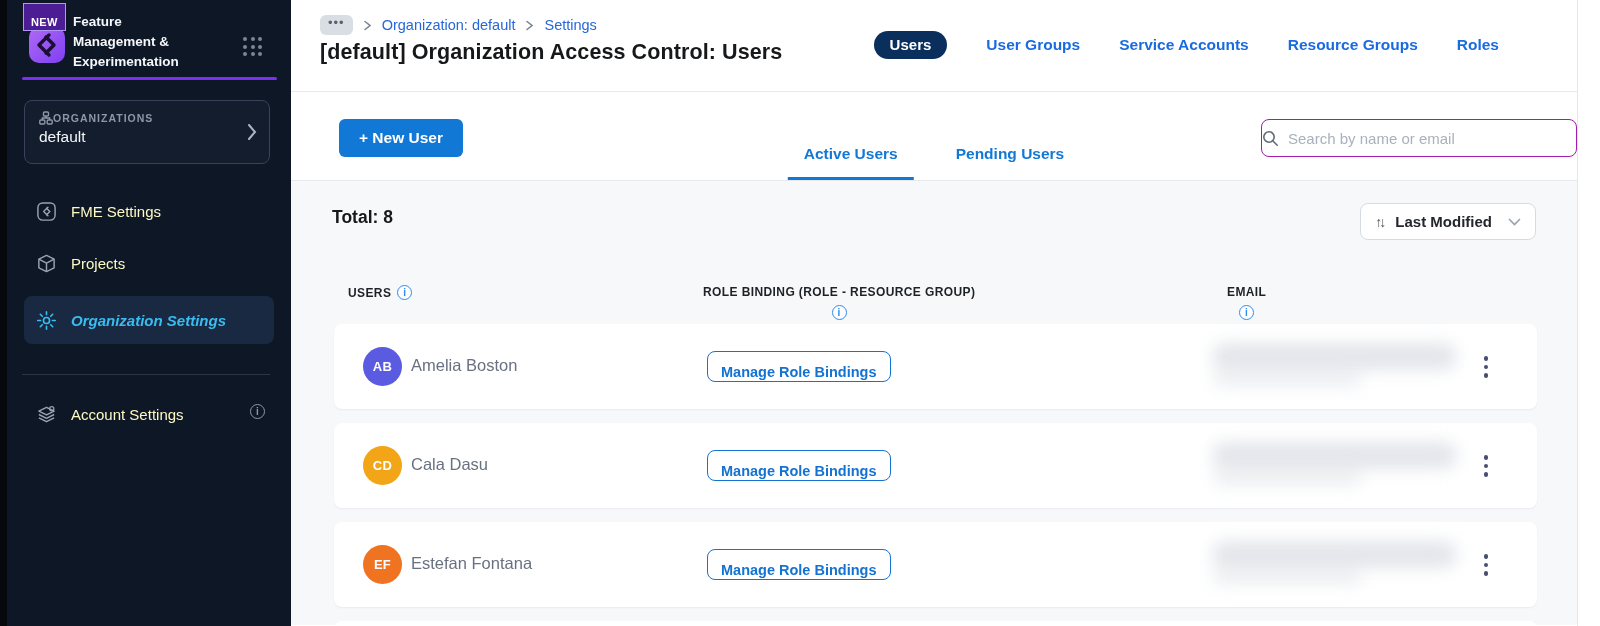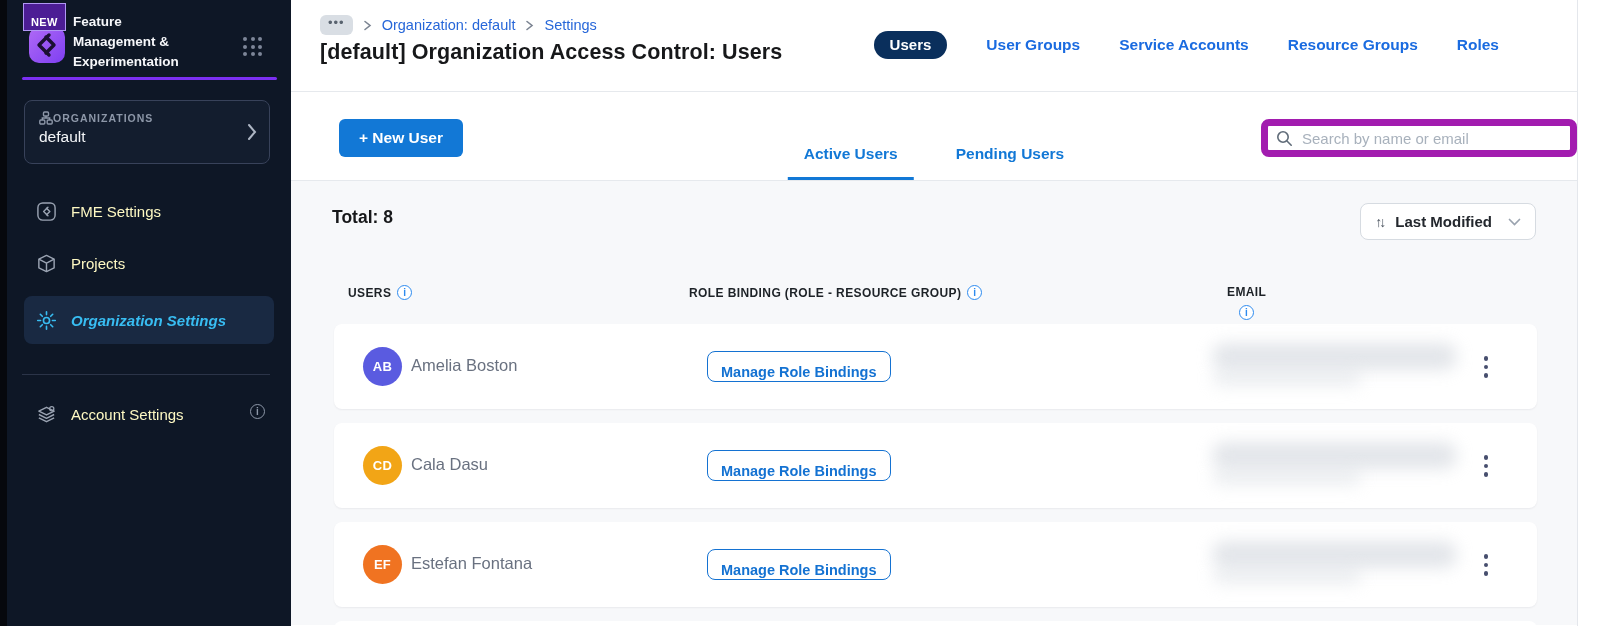--- a/index.html
+++ b/index.html
@@ -52,36 +52,36 @@
   .header-tabs { position:absolute; top:31px; right:78px; display:flex; align-items:center; gap:39px; }
   .header-tab { color:#1a6be0; font-size:15.5px; font-weight:700; cursor:pointer; white-space:nowrap; }
   .header-tab.pill { background:#0a2f5c; color:#fff; padding:5px 16px 6px; border-radius:15px; font-size:15px; }
 
   
   .toolbar { position:relative; height:89px; background:#fff; border-bottom:1px solid #e6e9ed; }
   .btn-new-user { position:absolute; left:29px; top:27px; height:38px; background:#1278d6; border:none; border-radius:6px; color:#fff; font-family:inherit; font-size:15.5px; font-weight:700; padding:0 20px; cursor:pointer;margin-left:19px; }
   .view-tabs { position:absolute; left:50%; transform:translateX(-50%); bottom:0; display:flex; gap:26px; }
   .view-tab { color:#1278d6; font-size:15.5px; font-weight:700; padding:12px 16px 14px; border-bottom:3px solid transparent; cursor:pointer; white-space:nowrap; }
   .view-tab.active { border-bottom-color:#1278d6; }
-  .search-box { position:absolute; right:0; top:27px; width:316px; height:38px; background:#fff; border:7px solid #a21caf; border-radius:8px; display:flex; align-items:center; gap:9px; padding:0 8px; }
+  .search-box { position:absolute; right:0; top:27px; width:316px; height:38px; background:#fff; border:1px solid #a21caf; border-radius:8px; display:flex; align-items:center; gap:9px; padding:0 0; }
   .search-box svg { flex:0 0 auto; }
   .search-box input { border:none; outline:none; flex:1; font-family:inherit; font-size:15px; color:#333; background:transparent; }
   .search-box input::placeholder { color:#a8b1bc; }
 
   
   .list-area { position:relative; height:444px; background:#f7f8fa; }
   .total { position:absolute; left:41px; top:26px; font-size:17.5px; font-weight:700; color:#17181a; }
   .sort-box { position:absolute; right:41px; top:22px; height:37px; background:#fff; border:1px solid #d6dbe1; border-radius:8px; display:flex; align-items:center; gap:10px; padding:0 14px; cursor:pointer; }
   .sort-arrows { color:#4c5560; font-size:14px; letter-spacing:-3px; margin-right:2px; }
   .sort-label { font-size:15px; font-weight:600; color:#23272d; }
   .sort-box svg { margin-left:6px; }
 
   .col-headers { position:absolute; top:104px; left:0; width:100%; }
   .col-h { position:absolute; top:0; display:flex; align-items:center; gap:6px; font-size:12px; font-weight:700; letter-spacing:.4px; color:#1d2227; white-space:nowrap; }
-  .col-users { left:57px; } .col-role { left:398px; } .col-email { left:936px;flex-direction:column; }
+  .col-users { left:57px; } .col-role { left:412px;flex-direction:column; } .col-email { left:936px;flex-direction:column; }
 
   .rows { position:absolute; left:43px; top:143px; width:1203px; }
   .row-card { position:relative; height:85px; margin-bottom:14px; background:#fff; border-radius:8px; box-shadow:0 1px 2px rgba(16,24,40,.06); }
   .avatar { position:absolute; left:29px; top:23px; width:39px; height:39px; border-radius:50%; display:flex; align-items:center; justify-content:center; color:#fff; font-size:13px; font-weight:700; letter-spacing:.3px; }
   .row-name { position:absolute; left:77px; top:32px; font-size:16.5px; color:#697180; }
   .btn-manage { position:absolute; left:373px; top:27px; height:31px; background:#fff; border:1.5px solid #1472d2; border-radius:8px; color:#1472d2; font-family:inherit; font-size:14.5px; font-weight:600; padding:12px 13px; cursor:pointer;text-align:center; }
   .email-redacted { position:absolute; left:878px; top:19px; width:245px; height:27px; background:#ccd1d9; border-radius:14px; filter:blur(8px); opacity:.55; }
   .email-redacted2 { position:absolute; left:878px; top:45px; width:150px; height:18px; background:#d5dae0; border-radius:10px; filter:blur(8px); opacity:.4; }
   .kebab { position:absolute; left:1140px; top:29px; width:24px; height:28px; display:flex; flex-direction:column; align-items:center; justify-content:center; gap:4px; cursor:pointer; }
   .kebab i { width:4.5px; height:4.5px; border-radius:50%; background:#474f6e; }

